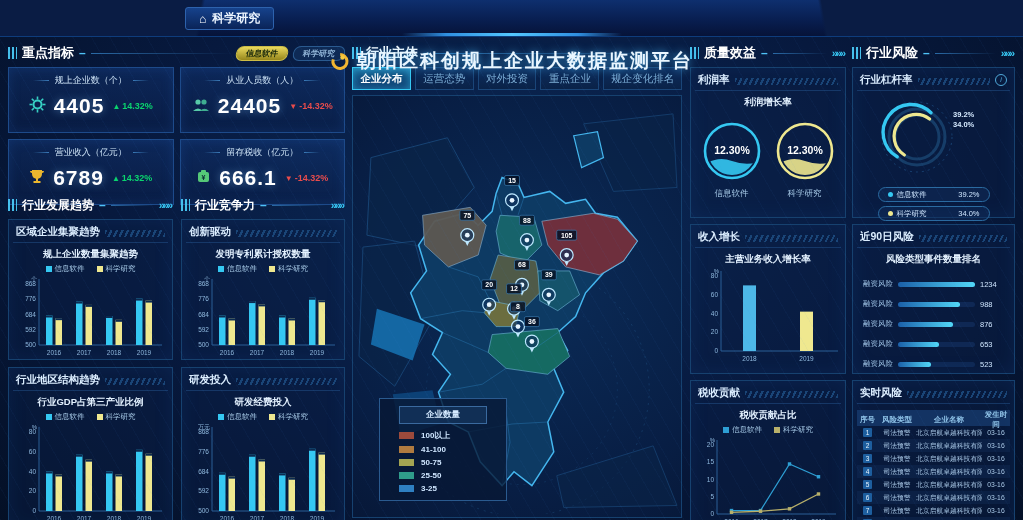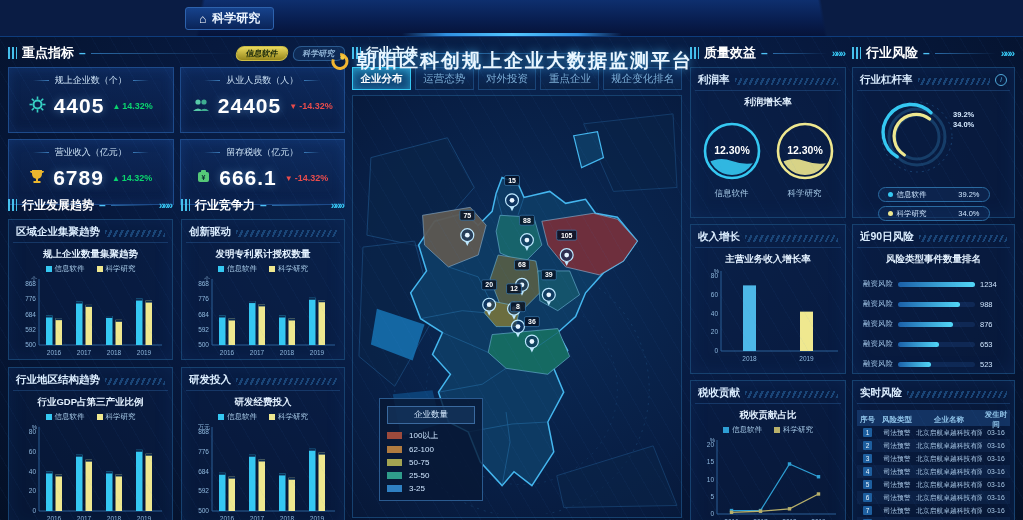--- a/index.html
+++ b/index.html
@@ -75,21 +75,21 @@
   .tab{flex:1;height:21px;line-height:21px;text-align:center;font-size:10.5px;color:#7fb0d8;cursor:pointer;
     background:linear-gradient(180deg,#0d2c5c,#0a2248);border:1px solid #1a4578;white-space:nowrap;}
   .tab.active{color:#fff;font-weight:bold;background:linear-gradient(180deg,#17628f,#0d3a6e);
     border:1px solid #35c8f2;box-shadow:inset 0 0 9px rgba(53,200,242,.55);}
   .tab.wide{flex:1.35;}
   
   .map-panel{margin-top:5px;height:421px;border:1px solid #16416f;position:relative;overflow:hidden;
     background:radial-gradient(circle at 55% 45%, #0b2c58 0%, #081e44 70%, #071838 100%);}
   .map-panel svg{position:absolute;inset:0;}
   .map-legend{position:absolute;left:26px;bottom:16px;width:88px;background:rgba(8,24,52,.8);
-    border:1px solid #2a5a8f;padding:7px 7px;z-index:3;}
+    border:1px solid #2a5a8f;padding:7px 19px;z-index:3;font-weight:bold;}
   .map-legend-title{display:block;border:1px solid #3a6a9f;padding:2px 0;text-align:center;
     font-size:8.5px;color:#d5eaff;background:rgba(22,54,96,.7);margin-bottom:6px;}
   .leg-row{display:flex;align-items:center;gap:7px;margin-top:4px;}
   .leg-sw{width:15px;height:7px;flex:0 0 15px;}
   .leg-label{font-size:8px;color:#cfe6ff;}
   
   .gauges{display:flex;justify-content:space-around;margin-top:12px;}
   .gauge{display:flex;flex-direction:column;align-items:center;}
   .gauge-label{font-size:8.5px;color:#a8cbe8;margin-top:7px;}
   
@@ -514,21 +514,21 @@
       </svg>
       <div class="map-legend">
         <span class="map-legend-title">企业数量</span>
         <div id="map-legend-rows">
             <div class="leg-row">
               <span class="leg-sw" style="background:#9c4a3c"></span>
               <span class="leg-label">100以上</span>
             </div>
             <div class="leg-row">
               <span class="leg-sw" style="background:#b07b40"></span>
-              <span class="leg-label">62-100</span>
+              <span class="leg-label">41-100</span>
             </div>
             <div class="leg-row">
               <span class="leg-sw" style="background:#a3a452"></span>
               <span class="leg-label">50-75</span>
             </div>
             <div class="leg-row">
               <span class="leg-sw" style="background:#2f9c8b"></span>
               <span class="leg-label">25-50</span>
             </div>
             <div class="leg-row">

